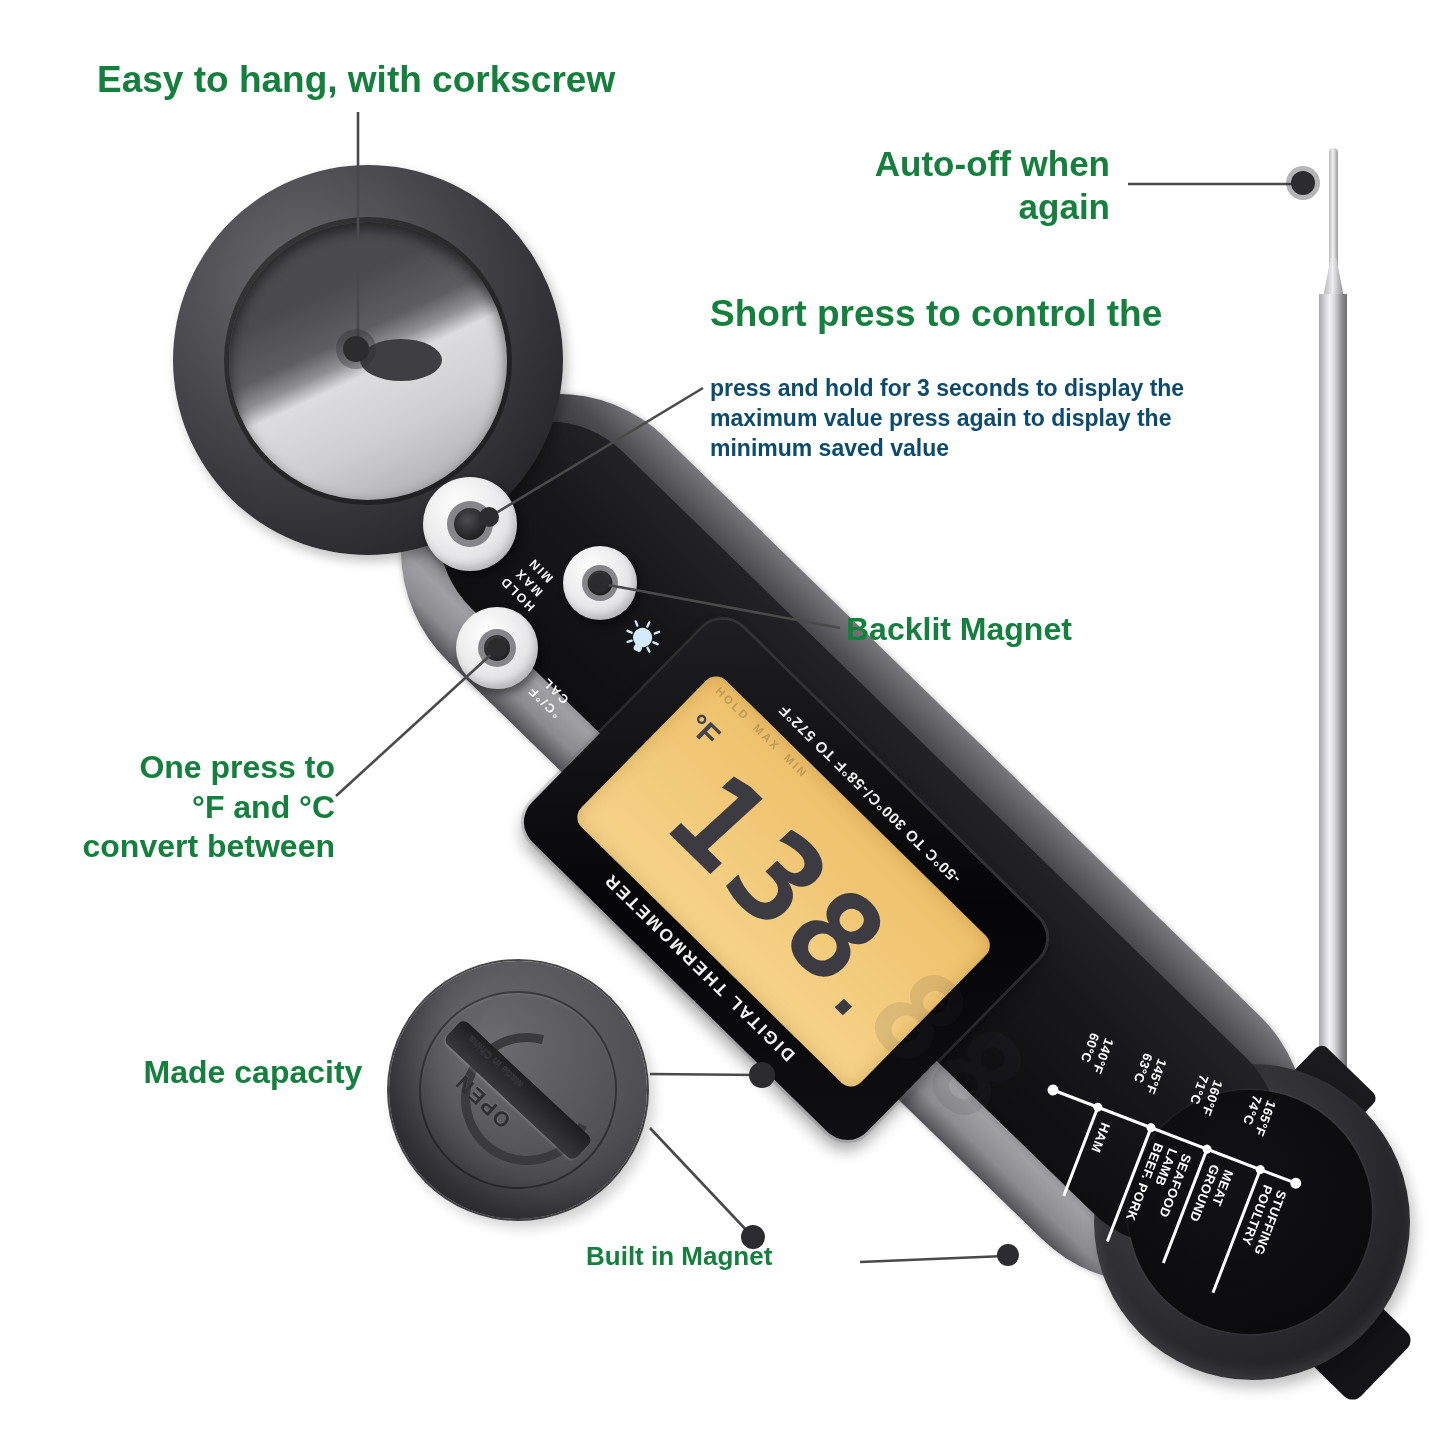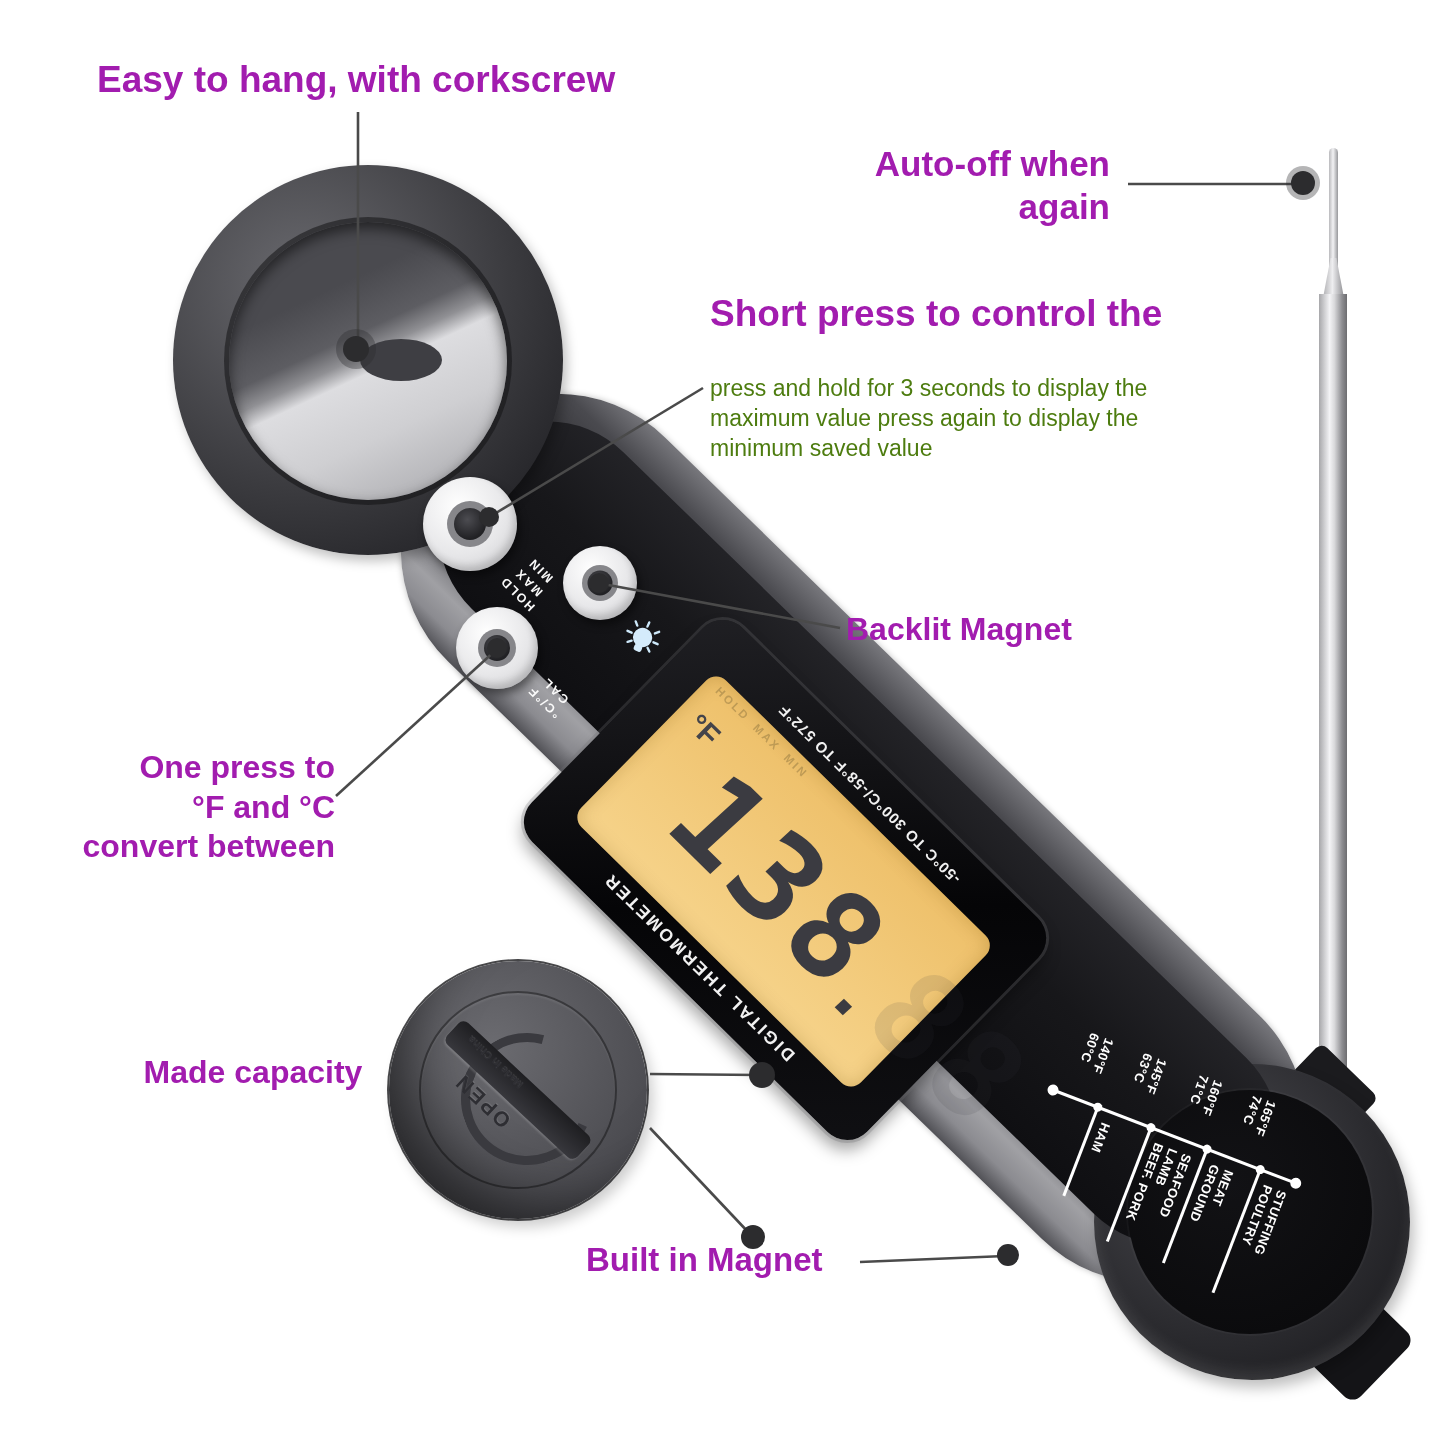--- a/index.html
+++ b/index.html
@@ -1,20 +1,20 @@
 <!DOCTYPE html>
 <html><head>
 <meta charset="utf-8">
 <style>
   html,body{margin:0;padding:0;}
   body{width:1445px;height:1445px;position:relative;overflow:hidden;background:#ffffff;
        font-family:"Liberation Sans", sans-serif;}
   
-  .h{position:absolute;font-weight:700;color:#a21caf;z-index:21;line-height:1.24;}
-  .h-sub{position:absolute;font-weight:400;color:#4d7c0f;z-index:21;line-height:1.3;}
+  .h{position:absolute;font-weight:700;color:#15803d;z-index:21;line-height:1.24;}
+  .h-sub{position:absolute;font-weight:700;color:#0c4a6e;z-index:21;line-height:1.3;}
   
   .probe-tip{position:absolute;left:1329px;top:148px;width:9px;height:118px;z-index:2;
      border-radius:5px 5px 0 0;background:linear-gradient(90deg,#b9b9bc,#f2f2f4 45%,#97989b);}
   .probe-cone{position:absolute;left:1323px;top:258px;width:21px;height:40px;z-index:2;
      background:linear-gradient(90deg,#b0b0b3,#eeeef0 45%,#8f8f93);
      clip-path:polygon(36% 0,64% 0,100% 100%,0 100%);}
   .probe-shaft{position:absolute;left:1319px;top:294px;width:28px;height:815px;z-index:2;
      background:linear-gradient(90deg,#a7a7aa,#f4f4f6 38%,#d9d9db 55%,#8e8e92 82%,#6d6d70);}
   .probe-sleeve{position:absolute;left:1290px;top:1062px;width:80px;height:58px;z-index:3;
      background:#1b1b1e;border-radius:8px;transform:rotate(44.2deg);}
@@ -295,13 +295,13 @@
 <div class="h" style="left:55px;top:748px;width:280px;font-size:32px;text-align:right;">
   <div>One press to</div>
   <div>°F and °C</div>
   <div>convert between</div>
 </div>
 
 <div class="h" style="left:103px;top:1053px;width:300px;font-size:32px;text-align:center;">
   <div>Made capacity</div>
 </div>
 
-<div class="h" style="left:586px;top:1240px;font-size:33px;">Built in Magnet</div>
+<div class="h" style="left:586px;top:1240px;font-size:26px;">Built in Magnet</div>
 
 </body></html>

